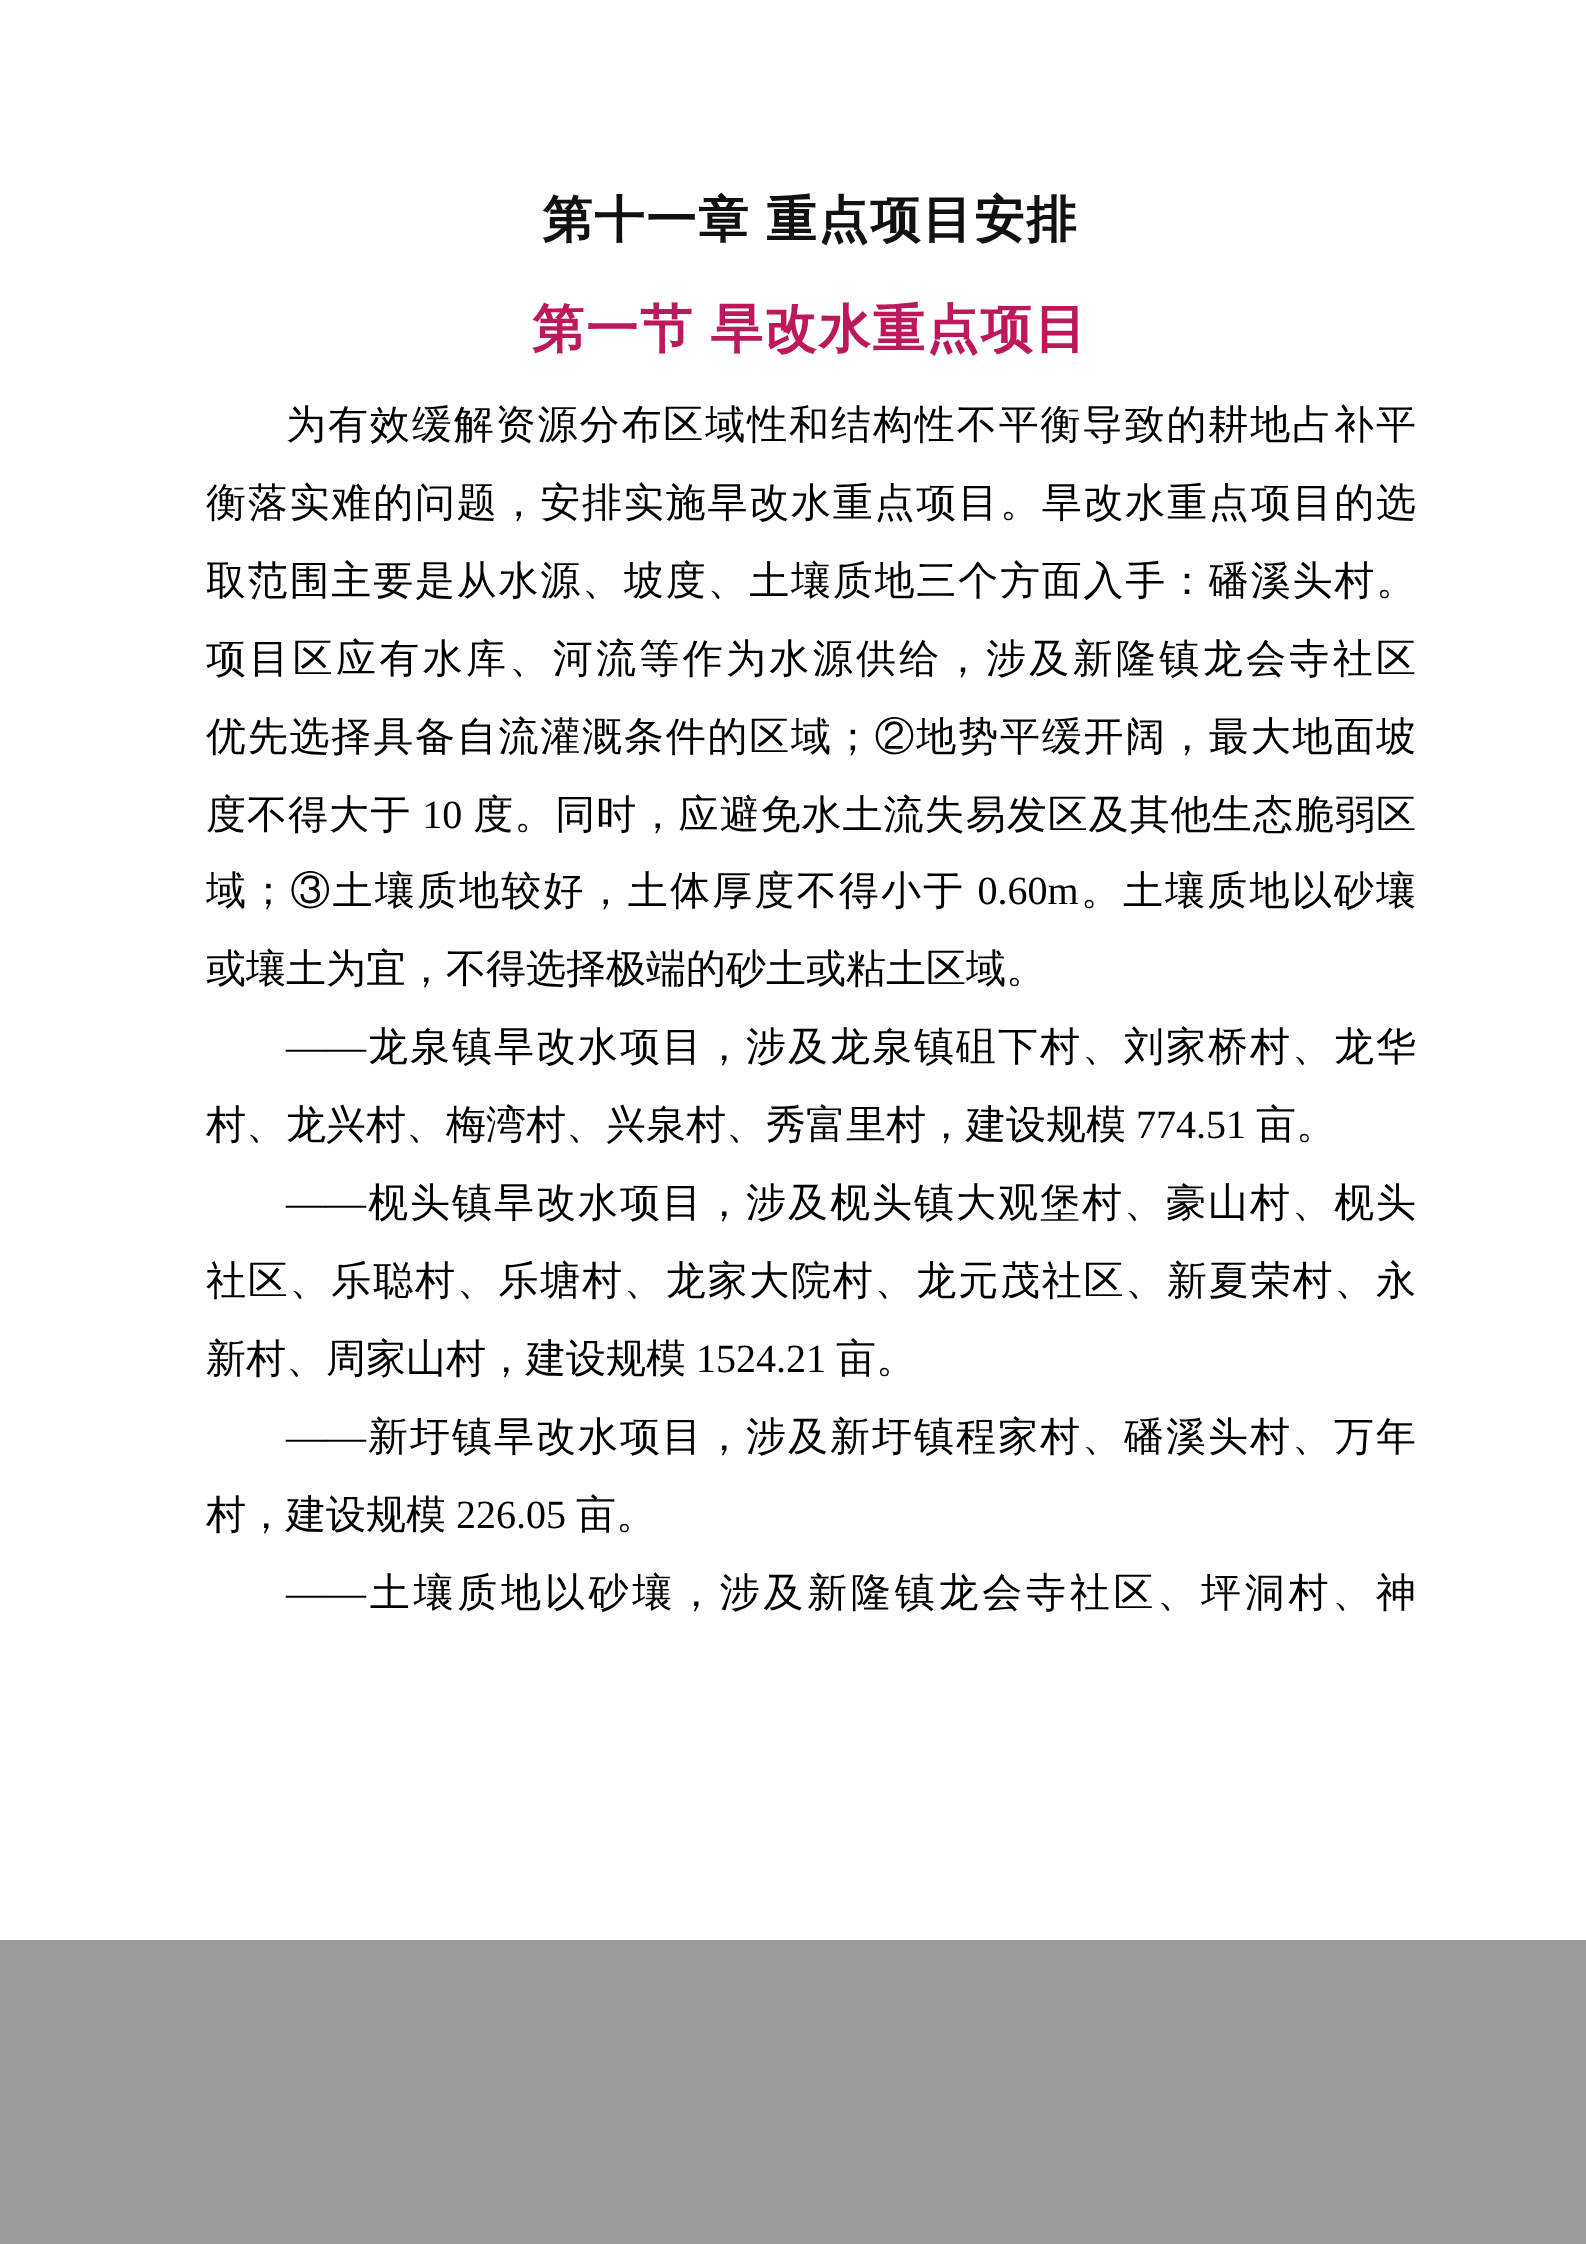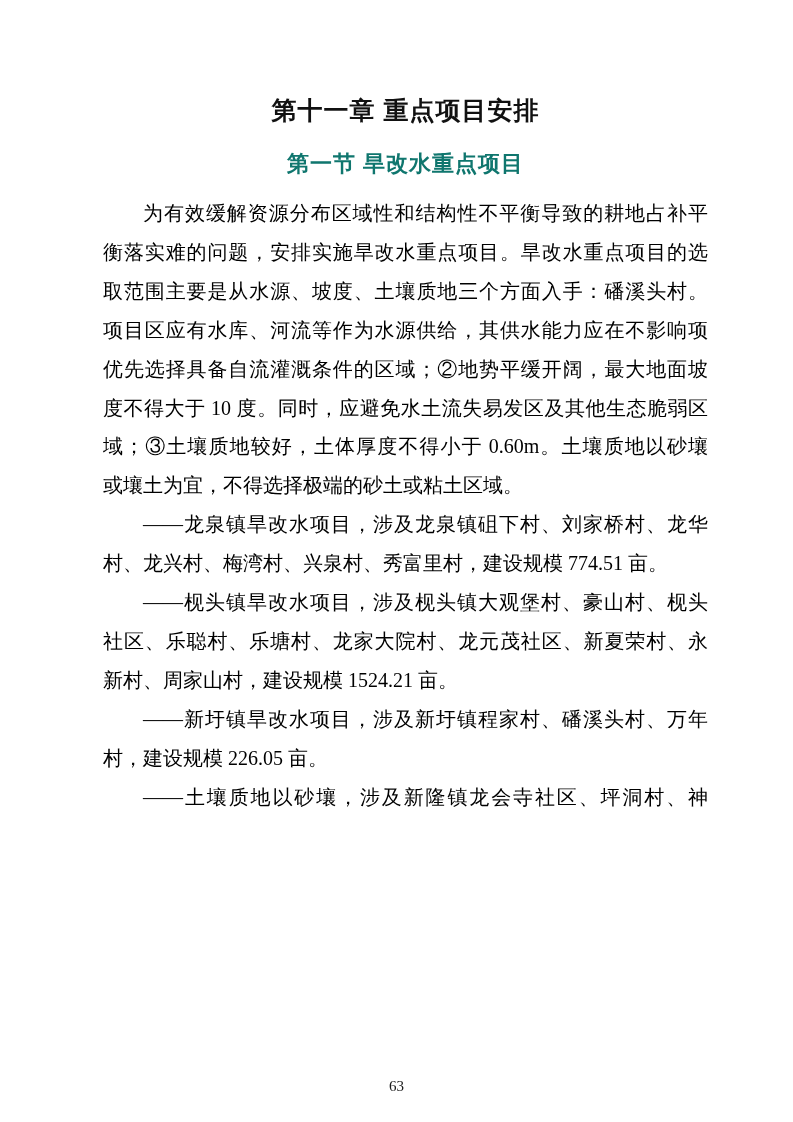--- a/index.html
+++ b/index.html
@@ -3,21 +3,21 @@
 <meta charset="utf-8">
 <style>
   html, body {
     margin: 0;
     padding: 0;
     background: #9b9b9b;
   }
   .page {
     position: relative;
     width: 793px;
-    height: 1122px;
+    height: 970px;
     margin: 0 auto;
     background: #ffffff;
     color: #1a1a1a;
     font-family: "Liberation Serif", serif;
     overflow: hidden;
   }
   .content {
     position: absolute;
     left: 103px;
     top: 0;
@@ -32,24 +32,24 @@
     font-size: 25px;
     line-height: 32px;
     letter-spacing: 1px;
     color: #111111;
   }
   .section-title {
     margin: 24px 0 0 0;
     text-align: center;
     font-family: "Liberation Sans", sans-serif;
     font-weight: 700;
-    font-size: 22px;
+    font-size: 26px;
     line-height: 28px;
     letter-spacing: 1px;
-    color: #0f766e;
+    color: #be185d;
   }
   .bodytext {
     margin-top: 16px;
     font-size: 20px;
     color: #000000;
   }
   .para {
     margin: 0;
   }
   .ln {
@@ -91,21 +91,21 @@
 
     <h1 class="chapter-title">第十一章 重点项目安排</h1>
     <h2 class="section-title">第一节 旱改水重点项目</h2>
 
     <div class="bodytext">
 
       <div class="para">
         <div class="ln full ind">为有效缓解资源分布区域性和结构性不平衡导致的耕地占补平</div>
         <div class="ln full">衡落实难的问题，安排实施旱改水重点项目。旱改水重点项目的选</div>
         <div class="ln full">取范围主要是从水源、坡度、土壤质地三个方面入手：磻溪头村。</div>
-        <div class="ln full">项目区应有水库、河流等作为水源供给，其供水能力应在不影响项</div>
+        <div class="ln full">项目区应有水库、河流等作为水源供给，涉及新隆镇龙会寺社区</div>
         <div class="ln full">优先选择具备自流灌溉条件的区域；②地势平缓开阔，最大地面坡</div>
         <div class="ln full">度不得大于 10 度。同时，应避免水土流失易发区及其他生态脆弱区</div>
         <div class="ln full">域；③土壤质地较好，土体厚度不得小于 0.60m。土壤质地以砂壤</div>
         <div class="ln">或壤土为宜，不得选择极端的砂土或粘土区域。</div>
       </div>
 
 
       <div class="para">
         <div class="ln full ind">——龙泉镇旱改水项目，涉及龙泉镇砠下村、刘家桥村、龙华</div>
         <div class="ln">村、龙兴村、梅湾村、兴泉村、秀富里村，建设规模 774.51 亩。</div>

